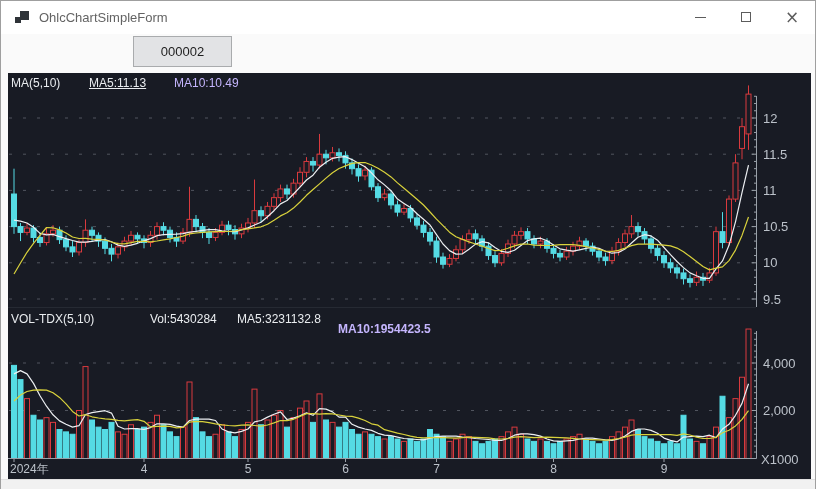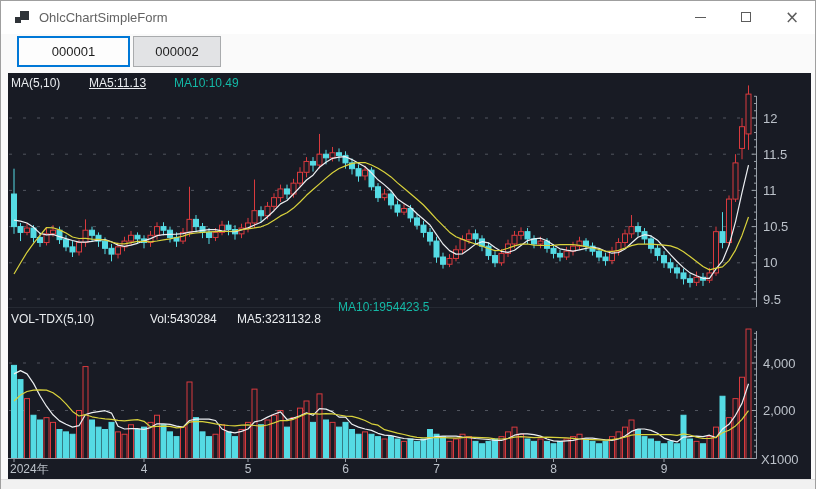--- a/index.html
+++ b/index.html
@@ -15,26 +15,26 @@
   .win-controls{position:absolute;right:0;top:0;height:32px;display:flex;}
   .cap-btn{width:46px;height:32px;border:0;background:#fff;display:flex;align-items:center;justify-content:center;cursor:pointer;padding:0;}
   .g-min{width:11px;height:1px;background:#5c5c5c;}
   .g-max{width:10px;height:10px;border:1px solid #5c5c5c;box-sizing:border-box;}
   .g-close{font-size:17px;line-height:17px;color:#5c5c5c;font-family:"DejaVu Sans",sans-serif;}
   
   .toolbar{position:absolute;left:0;top:33px;right:0;height:39px;background:#fafafa;}
   .stock-btn{position:absolute;top:2px;height:31px;font-size:13px;color:#1d1d1d;cursor:pointer;box-sizing:border-box;
              font-family:"Liberation Sans","DejaVu Sans",sans-serif;}
   .stock-btn.active{left:16px;width:113px;background:#fdfdfd;border:2px solid #0078d7;}
-  .stock-btn.normal{left:132px;width:88px;background:#e2e3e5;border:1px solid #a9abad;}
+  .stock-btn.normal{left:132px;width:99px;background:#e2e3e5;border:1px solid #a9abad;}
   
   .chart-region{position:absolute;left:7px;top:72px;width:803px;height:406px;background:#181b24;}
   .chart-region svg{position:absolute;left:0;top:0;}
   .lbl{position:absolute;font-size:12px;color:#e9ecef;white-space:pre;}
-  .lbl.yellow{color:#14b8a6;}
+  .lbl.yellow{color:#c4b5fd;}
   .bottom-pad{position:absolute;left:0;top:478px;right:0;height:10px;background:#f1f1f1;border-top:1px solid #e0e0e0;}
 </style>
 </head>
 <body>
 
 <div class="window">
 
   <div class="titlebar">
     <span class="app-icon">
       <span class="sq-big"></span>
@@ -48,21 +48,20 @@
       <button class="cap-btn">
           <span class="g-max"></span>
         </button>
       <button class="cap-btn">
           <span class="g-close">×</span>
         </button>
     </div>
   </div>
 
   <div class="toolbar">
-    <button class="stock-btn active">000001</button>
     <button class="stock-btn normal">000002</button>
   </div>
 
   <div class="chart-region">
     <svg id="chart" width="803" height="406" viewBox="0 0 803 406">
         <rect x="0" y="0" width="803" height="406" fill="#181b24"></rect>
         <line x1="0" y1="234.5" x2="748" y2="234.5" stroke="#262a33" stroke-width="1"></line>
         <g>
           <line x1="1" y1="226" x2="746" y2="226" stroke="#50545e" stroke-width="1" stroke-dasharray="3 11"></line>
           <line x1="1" y1="189.8" x2="746" y2="189.8" stroke="#50545e" stroke-width="1" stroke-dasharray="3 11"></line>
@@ -505,17 +504,17 @@
         </g>
       </svg>
 
     <span class="lbl" style="left:3px;top:3px;">MA(5,10)</span>
     <span class="lbl" style="left:81px;top:3px;text-decoration:underline;">MA5:11.13</span>
     <span class="lbl yellow" style="left:166px;top:3px;">MA10:10.49</span>
 
     <span class="lbl" style="left:3px;top:239px;">VOL-TDX(5,10)</span>
     <span class="lbl" style="left:116px;top:239px;margin-left:26px;">Vol:5430284</span>
     <span class="lbl" style="left:229px;top:239px;">MA5:3231132.8</span>
-    <span class="lbl yellow" style="left:330px;top:227px;">MA10:1954423.5</span>
+    <span class="lbl yellow" style="left:330px;top:249px;font-weight:bold;">MA10:1954423.5</span>
   </div>
 
   <div class="bottom-pad"></div>
 </div>
 
 </body></html>

